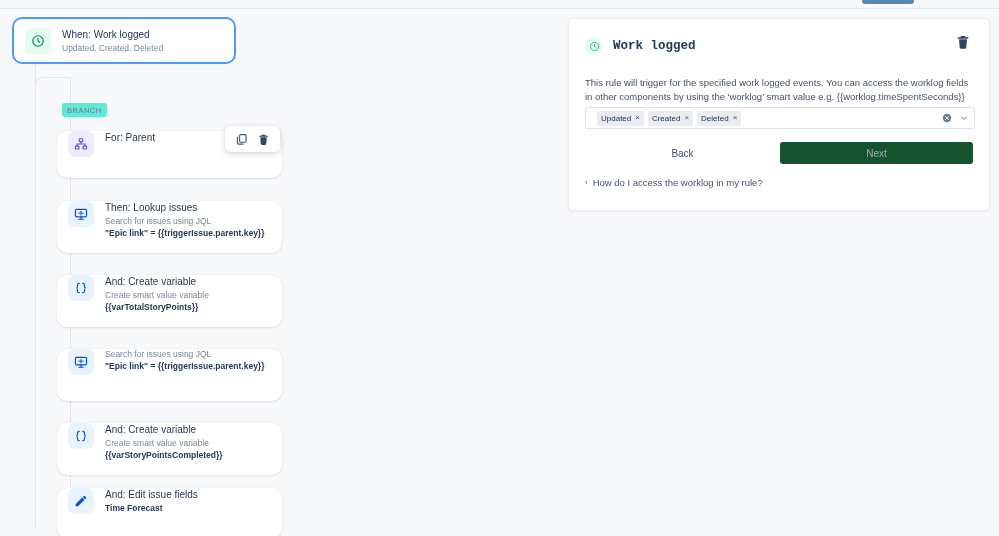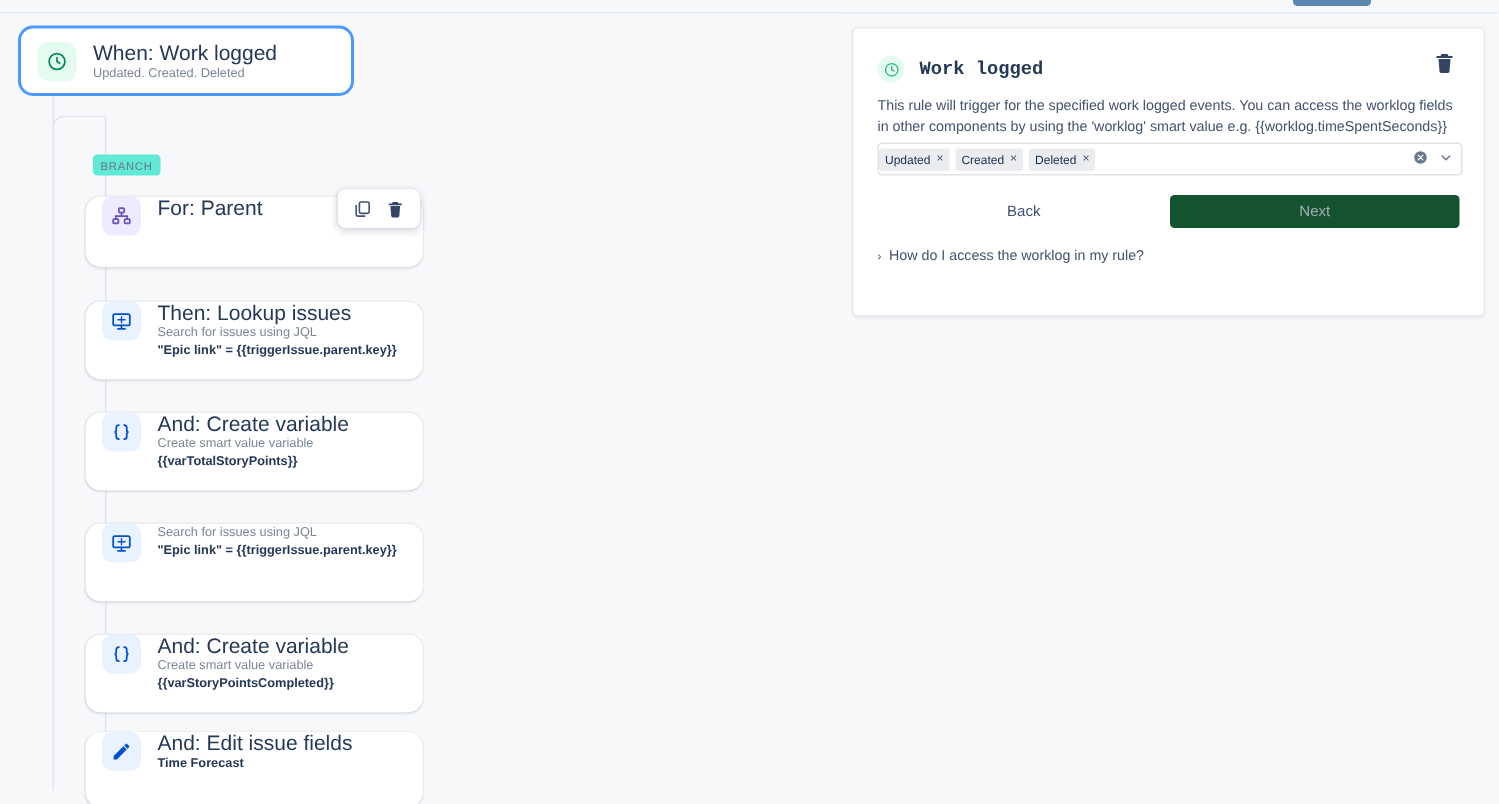--- a/index.html
+++ b/index.html
@@ -96,21 +96,21 @@
     align-items: center;
     justify-content: center;
     flex: 0 0 auto;
   }
   .icon-green { background: #e3fcef; }
   .icon-purple { background: #eeeaff; }
   .icon-blue { background: #e9f2ff; }
 
   .card-texts { display: flex; flex-direction: column; gap: 1px; min-width: 0; }
   .card-title {
-    font-size: 14px;
+    font-size: 10px;
     color: #253858;
     line-height: 14px;
     white-space: nowrap;
   }
   .card-sub {
     font-size: 8.5px;
     color: #7a8699;
     line-height: 11px;
     white-space: nowrap;
   }
@@ -197,21 +197,21 @@
   }
   .trash-btn {
     position: absolute;
     right: 0; top: 1px;
     width: 20px; height: 20px;
     display: flex; align-items: center; justify-content: center;
     cursor: pointer;
   }
 
   .panel-desc {
-    margin-top: 5px;
+    margin-top: 17px;
     font-size: 9.5px;
     line-height: 13.5px;
     color: #42526e;
     max-width: 392px;
   }
 
   .field-label {
     margin-top: 11px;
     font-size: 8.5px;
     color: #6b778c;
@@ -220,21 +220,21 @@
 
   .tag-field {
     margin-top: 4px;
     width: 390px;
     height: 22px;
     background: #ffffff;
     border: 1px solid #dfe1e6;
     border-radius: 3px;
     display: flex;
     align-items: center;
-    padding: 0 0;
+    padding: 0 11px;
     gap: 4px;
     position: relative;
   }
   .tag {
     display: flex;
     align-items: center;
     gap: 4px;
     background: #ebecf0;
     border-radius: 2px;
     height: 15px;

